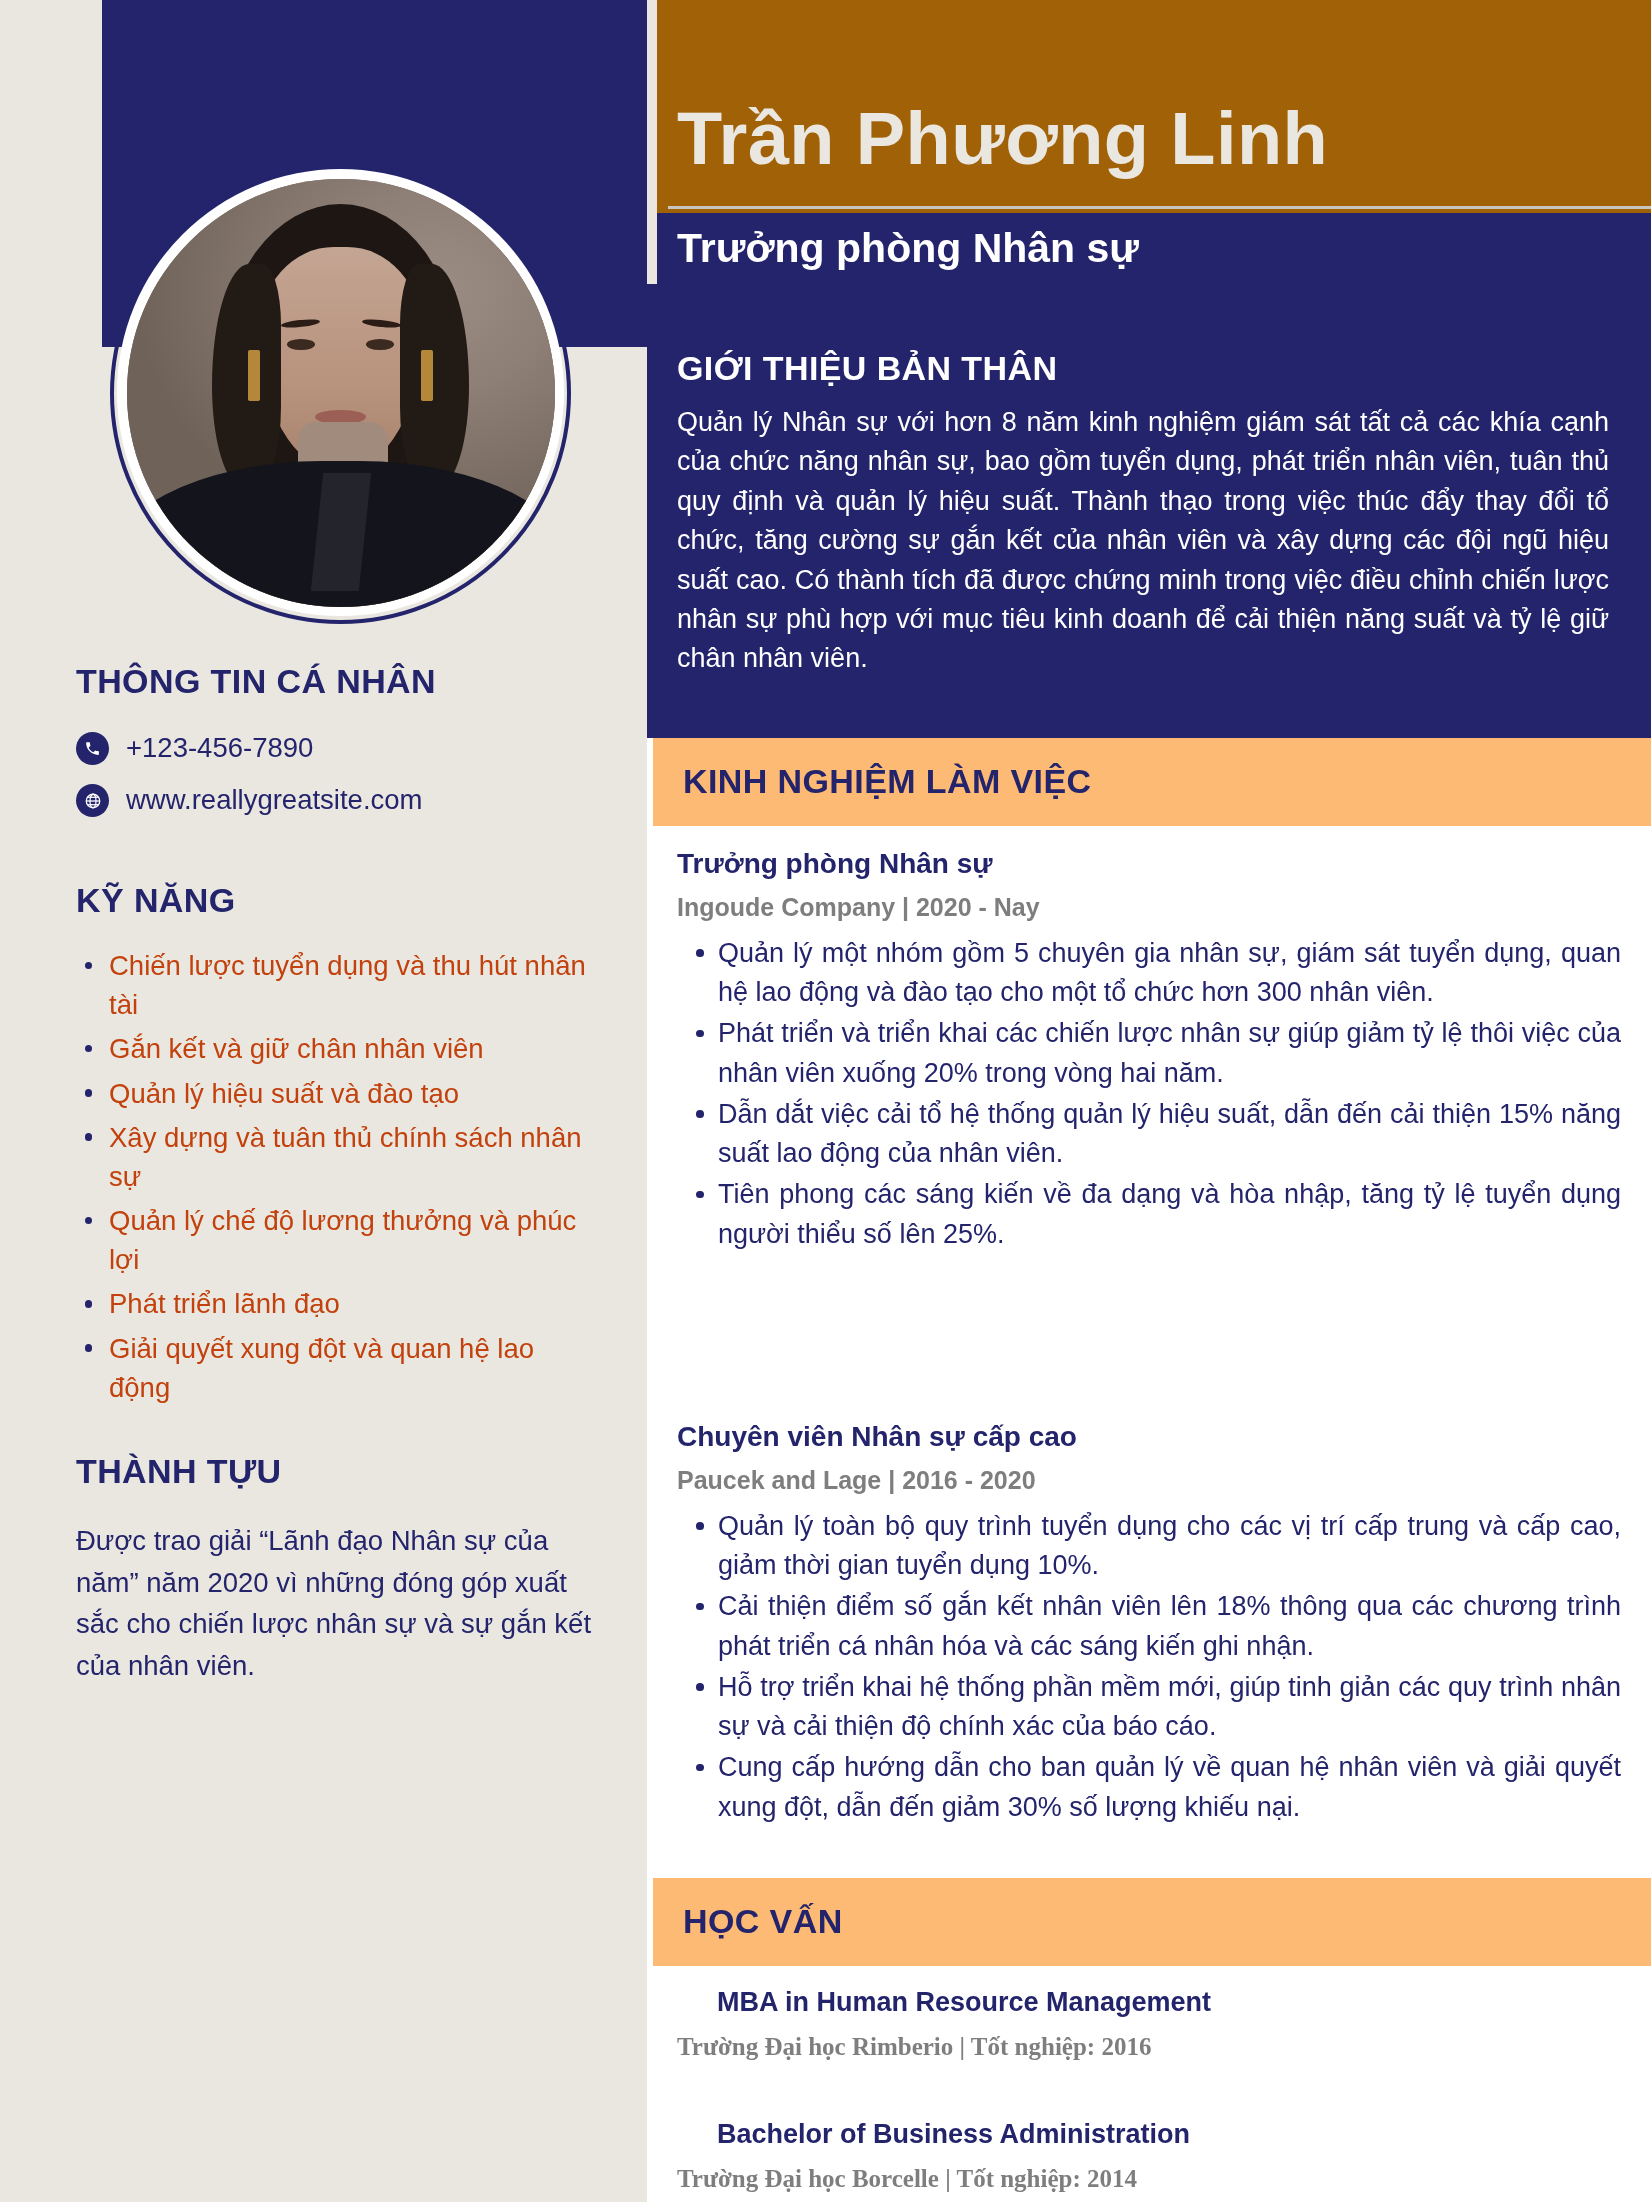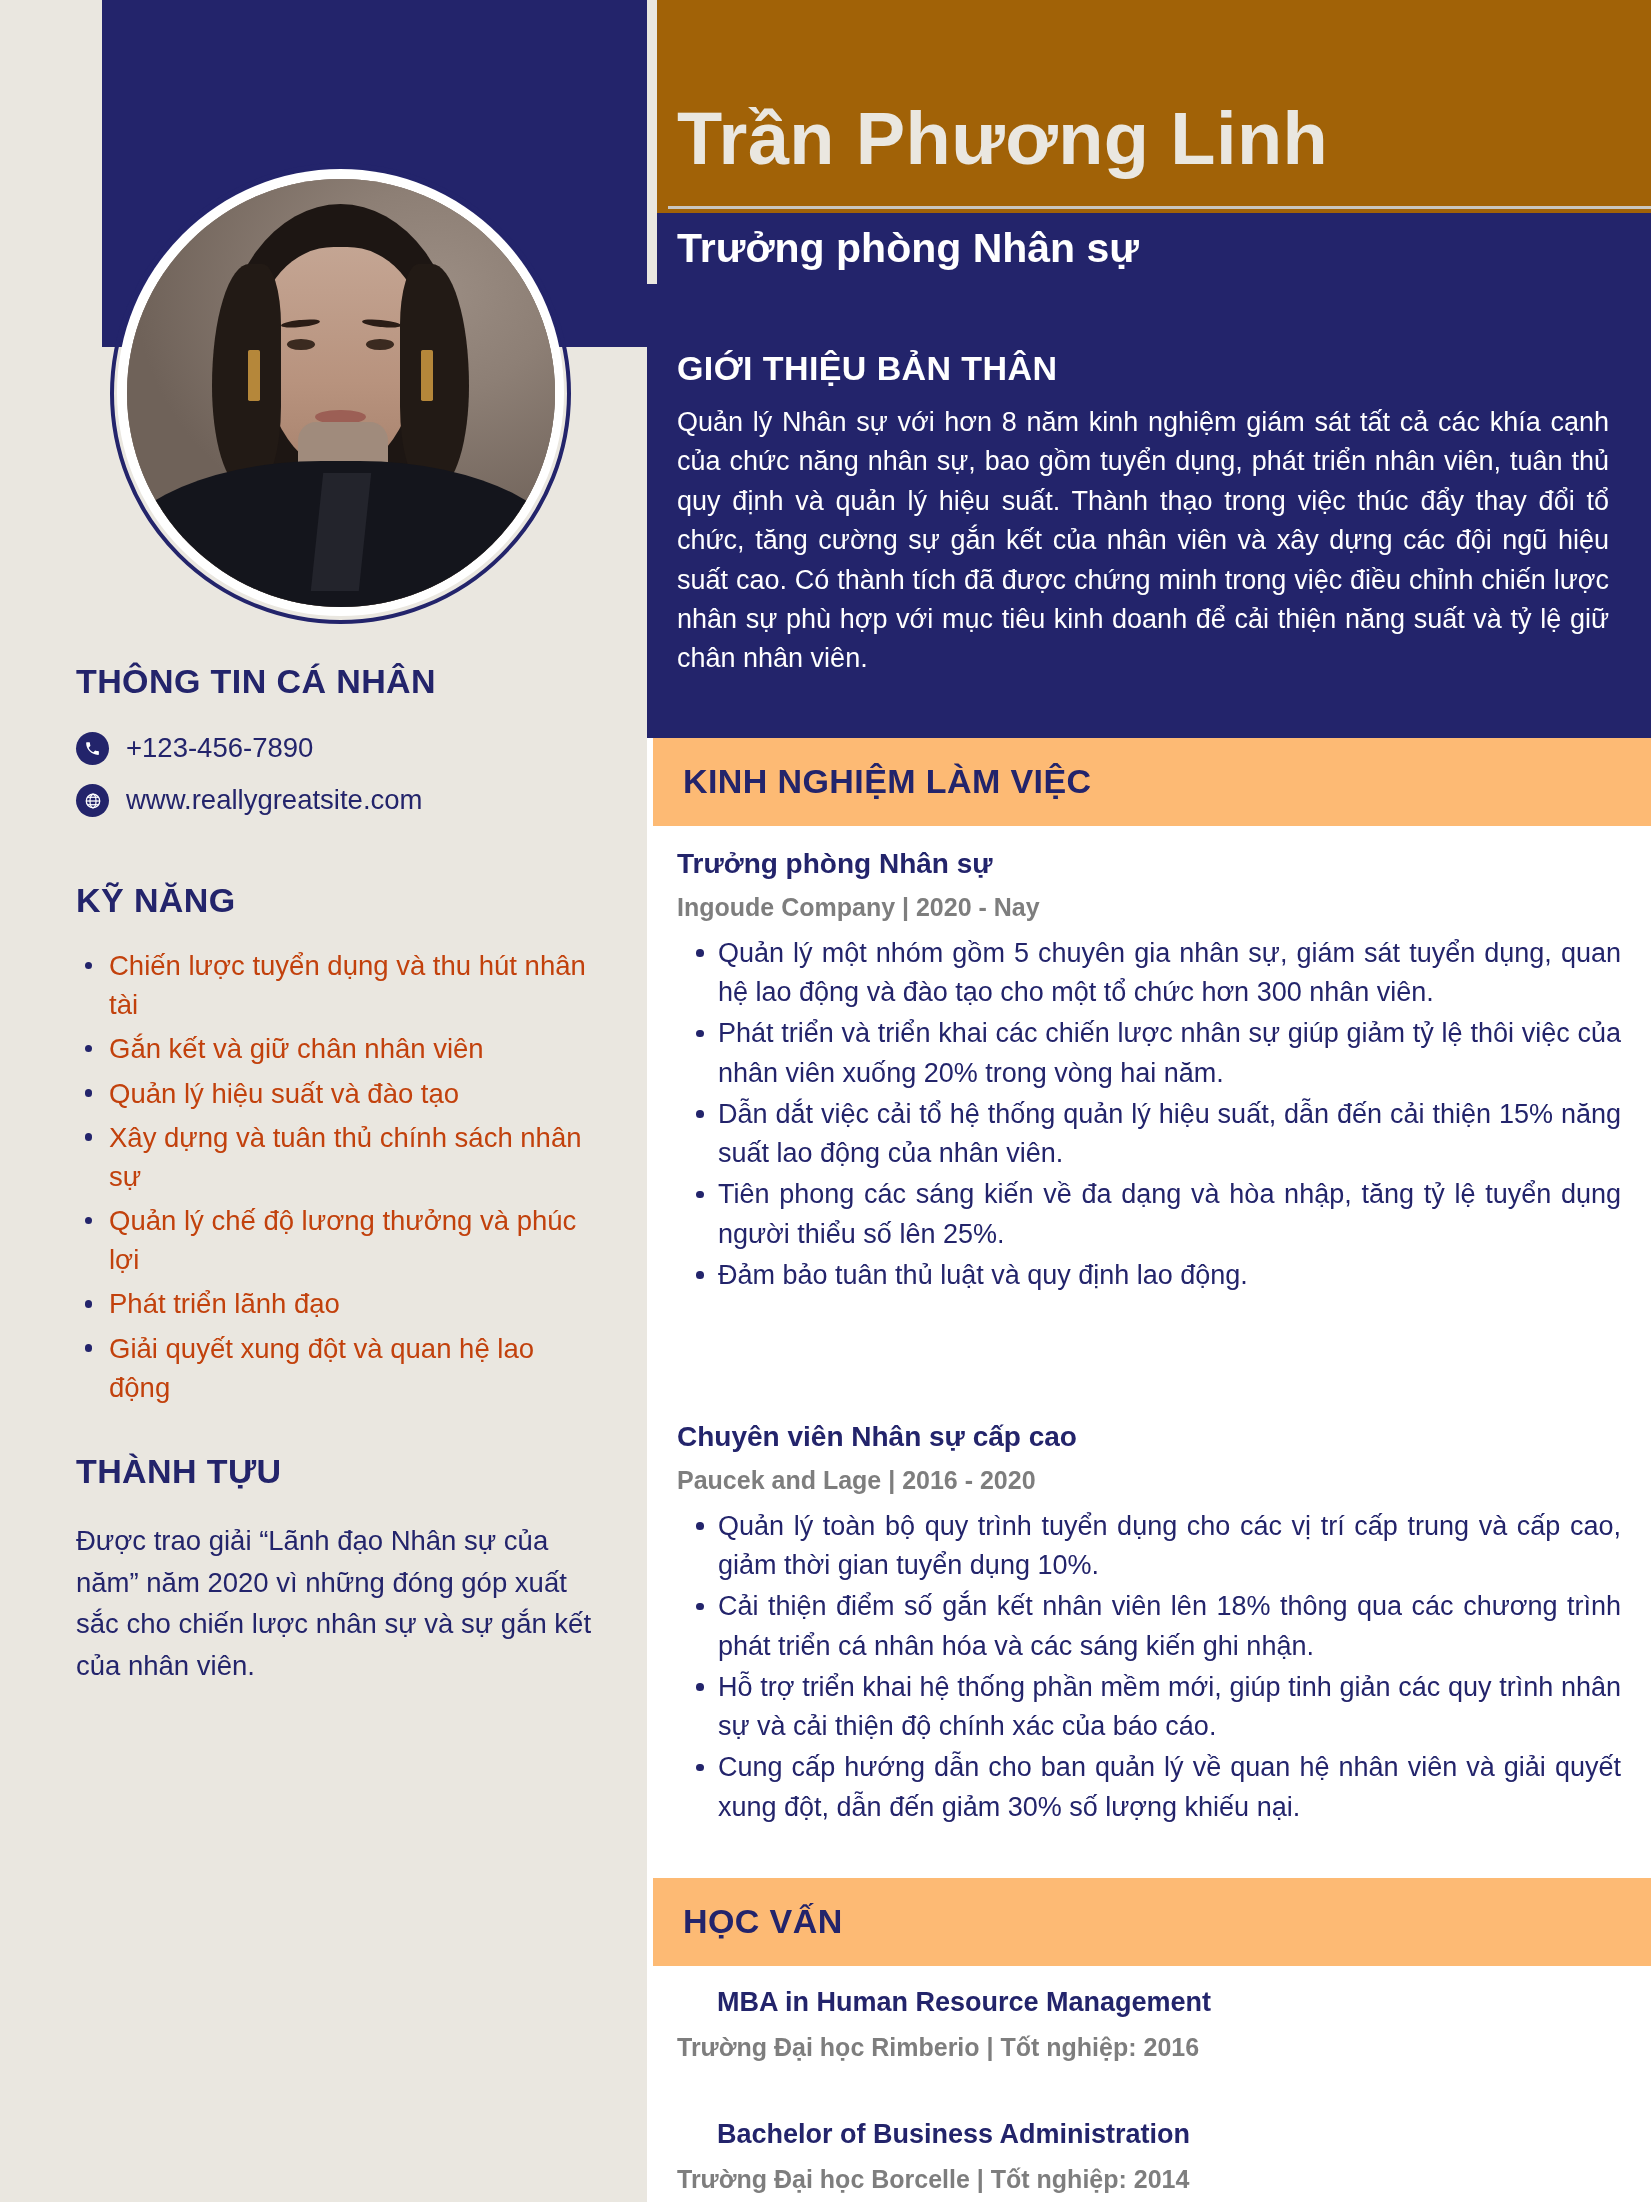--- a/index.html
+++ b/index.html
@@ -428,20 +428,21 @@
     color: #23246b;
     line-height: 1.2;
     margin-left: 40px;
   }
   .edu-school {
     font-size: 25px;
     font-weight: bold;
     color: #7e7e7e;
     line-height: 1.2;
     margin-top: 13.8px;
+    font-family: Liberation Serif, serif;
   }
 </style>
 </head>
 <body>
 
 <div class="page">
 
   <div class="right-col"></div>
   <div class="left-col"></div>
   <div class="navy-block"></div>
@@ -548,21 +549,20 @@
     </div>
 
     <div class="job" style="top:847px">
       <div class="job-title">Trưởng phòng Nhân sự</div>
       <div class="job-meta">Ingoude Company | 2020 - Nay</div>
       <ul class="job-bullets">
         <li>Quản lý một nhóm gồm 5 chuyên gia nhân sự, giám sát tuyển dụng, quan hệ lao động và đào tạo cho một tổ chức hơn 300 nhân viên.</li>
         <li>Phát triển và triển khai các chiến lược nhân sự giúp giảm tỷ lệ thôi việc của nhân viên xuống 20% trong vòng hai năm.</li>
         <li>Dẫn dắt việc cải tổ hệ thống quản lý hiệu suất, dẫn đến cải thiện 15% năng suất lao động của nhân viên.</li>
         <li>Tiên phong các sáng kiến về đa dạng và hòa nhập, tăng tỷ lệ tuyển dụng người thiểu số lên 25%.</li>
-        <li>Đảm bảo tuân thủ luật và quy định lao động.</li>
       </ul>
     </div>
 
     <div class="job" style="top:1420px">
       <div class="job-title">Chuyên viên Nhân sự cấp cao</div>
       <div class="job-meta">Paucek and Lage | 2016 - 2020</div>
       <ul class="job-bullets">
         <li>Quản lý toàn bộ quy trình tuyển dụng cho các vị trí cấp trung và cấp cao, giảm thời gian tuyển dụng 10%.</li>
         <li>Cải thiện điểm số gắn kết nhân viên lên 18% thông qua các chương trình phát triển cá nhân hóa và các sáng kiến ghi nhận.</li>
         <li>Hỗ trợ triển khai hệ thống phần mềm mới, giúp tinh giản các quy trình nhân sự và cải thiện độ chính xác của báo cáo.</li>

